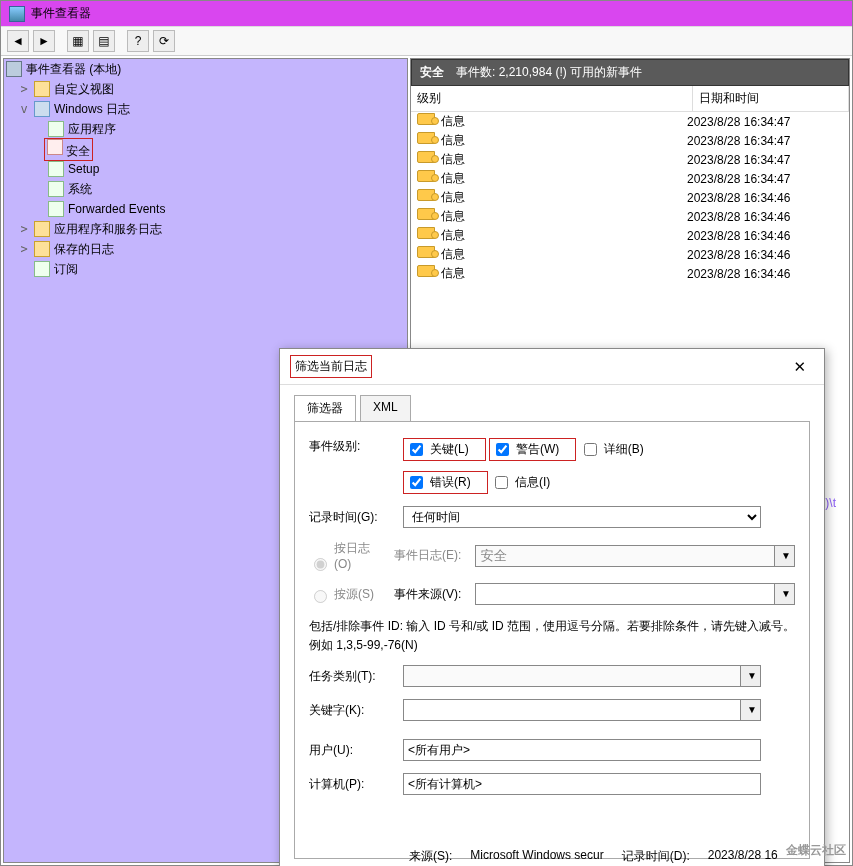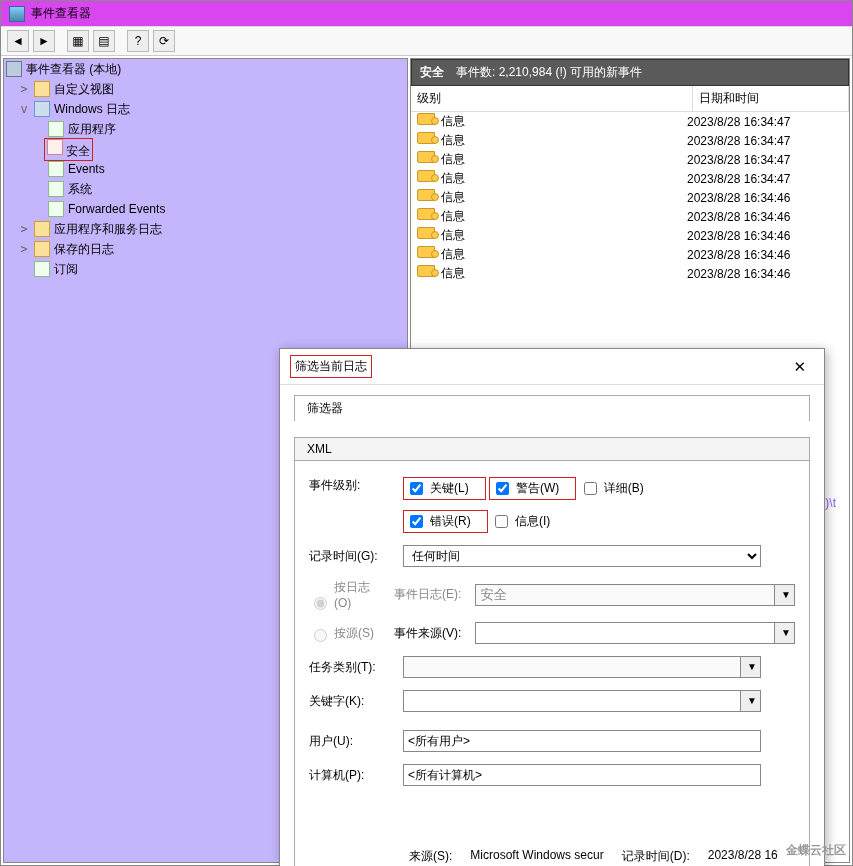--- a/index.html
+++ b/index.html
@@ -34,21 +34,21 @@
   .grow .key { width:18px; height:12px; display:inline-block; background:#ffc94a; border:1px solid #c89a2a; border-radius:2px 0 0 2px; position:relative; margin-right:6px; }
   .grow .key::after { content:""; position:absolute; right:-5px; top:3px; width:6px; height:6px; border:1px solid #c89a2a; border-radius:50%; background:#ffc94a; }
   .glvl { width:270px; }
 
   
   .dlg { position:absolute; left:278px; top:292px; width:546px; height:560px; background:#fff; border:1px solid #888; box-shadow:2px 2px 10px rgba(0,0,0,.3); display:flex; flex-direction:column; }
   .dlg-title { padding:6px 10px; display:flex; align-items:center; border-bottom:1px solid #ddd; }
   .dlg-title .hl { border:1.5px solid #c22; padding:2px 4px; }
   .dlg-x { margin-left:auto; font-size:15px; padding:2px 8px; cursor:default; }
   .dlg-body { flex:1; padding:10px 14px; }
-  .tabs { display:flex; gap:16px;flex-direction:column; }
+  .tabs { display:flex; gap:4px; }
   .tab { border:1px solid #aaa; padding:4px 12px; background:#fff; border-bottom:none; }
   .tab.inactive { background:#f3f3f3; }
   .tab-panel { border:1px solid #aaa; padding:16px 14px; height:438px; position:relative; }
   .frow { display:flex; align-items:center; margin-bottom:12px; gap:10px; }
   .flabel { width:84px; }
   select, input.txt { height:22px; border:1px solid #888; background:#fff; padding:1px 4px; font-family:inherit; font-size:12px; }
   select { width:358px; }
   input.txt { width:358px; }
   .cb { display:inline-flex; align-items:center; gap:4px; margin-right:14px; }
   .cb input { width:13px; height:13px; }
@@ -102,21 +102,21 @@
         <span>应用程序</span>
       </div>
       <div class="tree-row" style="padding-left:40px">
         <span class="sel-box">
           <span class="ticon sec"></span>
           <span>安全</span>
         </span>
       </div>
       <div class="tree-row" style="padding-left:44px">
         <span class="ticon log"></span>
-        <span>Events</span>
+        <span>Setup</span>
       </div>
       <div class="tree-row" style="padding-left:44px">
         <span class="ticon log"></span>
         <span>系统</span>
       </div>
       <div class="tree-row" style="padding-left:44px">
         <span class="ticon log"></span>
         <span>Forwarded Events</span>
       </div>
       <div class="tree-row" style="padding-left:14px">
@@ -252,20 +252,21 @@
             <label class="radio disabled" style="width:84px">
                 <input type="radio" disabled="" style="">
                 <span>按源(S)</span>
               </label>
             <span style="width:80px">事件来源(V):</span>
             <div class="combo">
                 <input style="">
                 <button>▼</button>
               </div>
           </div>
+          <div class="note">包括/排除事件 ID: 输入 ID 号和/或 ID 范围，使用逗号分隔。若要排除条件，请先键入减号。例如 1,3,5-99,-76(N)</div>
           <div class="frow">
             <span class="flabel">任务类别(T):</span>
             <div class="combo">
                 <input disabled="" style="">
                 <button>▼</button>
               </div>
           </div>
           <div class="frow">
             <span class="flabel">关键字(K):</span>
             <div class="combo">

